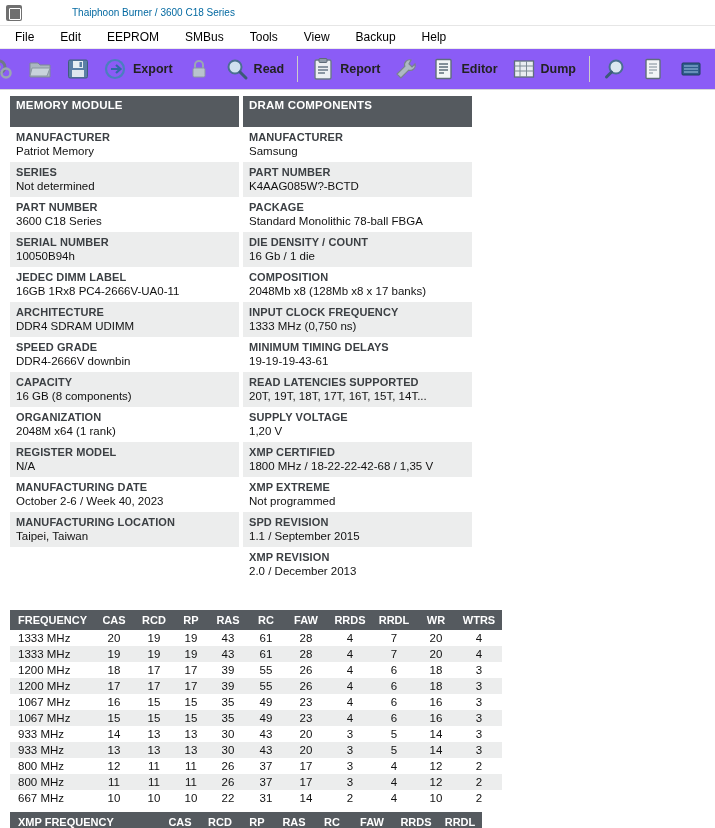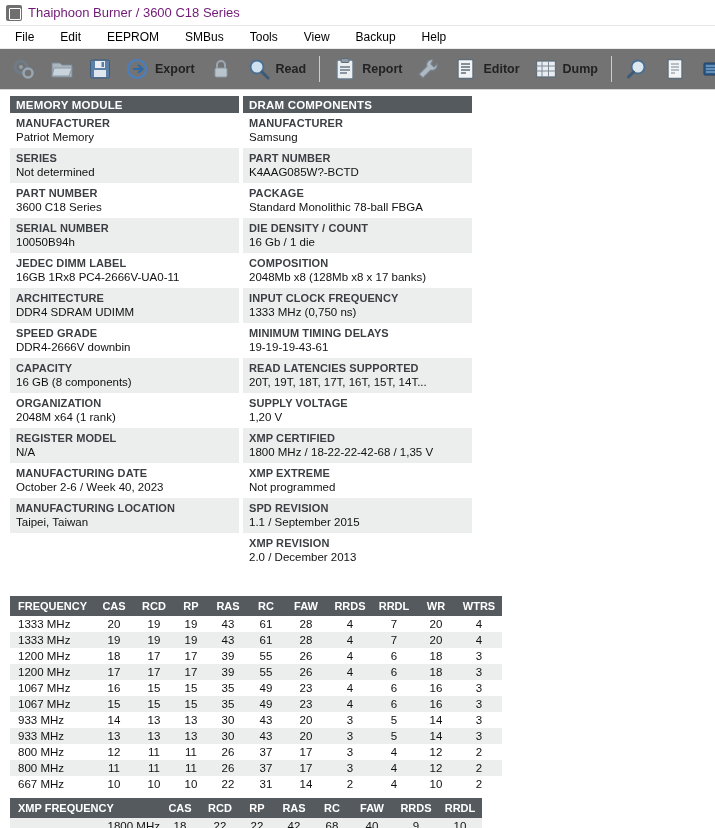--- a/index.html
+++ b/index.html
@@ -37,23 +37,24 @@
   }
   .titlebar .app-icon:after {
     content: "";
     position: absolute;
     left: 3px; top: 3px;
     width: 10px; height: 10px;
     border: 1px solid #ffffff;
     border-radius: 1px;
   }
   .titlebar .title {
-    font-size: 13px;
-    color: #701a75;
+    font-size: 10px;
+    color: #0369a1;
     white-space: nowrap;
+    margin-left: 44px;
   }
 
   
   .menubar {
     height: 22px;
     display: flex;
     align-items: center;
     padding-left: 6px;
     background: #ffffff;
     gap: 8px;
@@ -65,24 +66,25 @@
     cursor: default;
     white-space: nowrap;
   }
 
   
   .toolbar {
     height: 42px;
     display: flex;
     align-items: center;
     padding: 0 6px;
-    background: #737373;
+    background: #8b5cf6;
     border-top: 1px solid #ebebeb;
     border-bottom: 1px solid #d8d8d8;
     gap: 2px;
+    justify-content: flex-end;
   }
   .tb-btn {
     display: flex;
     align-items: center;
     gap: 5px;
     padding: 3px 6px;
     border-radius: 2px;
     cursor: default;
     white-space: nowrap;
   }
@@ -104,21 +106,21 @@
     gap: 4px;
   }
   .col { width: 229px; }
   .col-head {
     background: #555a5f;
     color: #ffffff;
     font-size: 11.5px;
     font-weight: bold;
     letter-spacing: 0.2px;
     padding: 4px 6px;
-    height: 17px;
+    height: 31px;
     line-height: 11px;
   }
   .field {
     padding: 3px 6px 4px 6px;
   }
   .field.alt { background: #eceded; }
   .field .f-label {
     font-size: 11px;
     font-weight: bold;
     color: #3b3f43;

